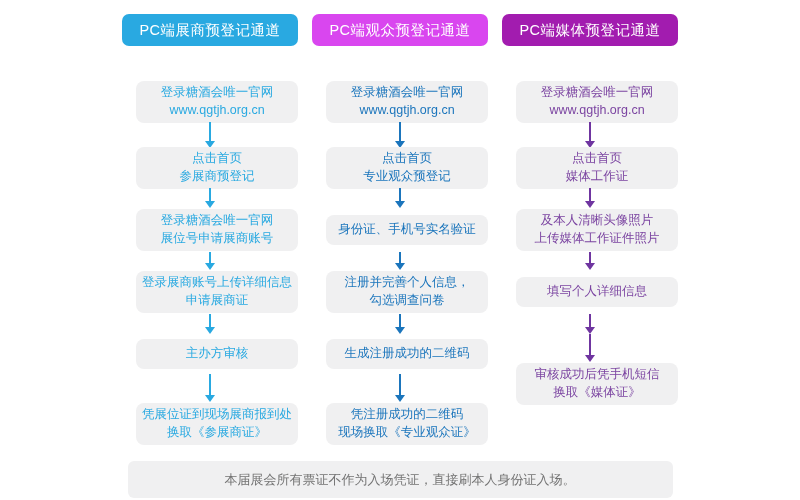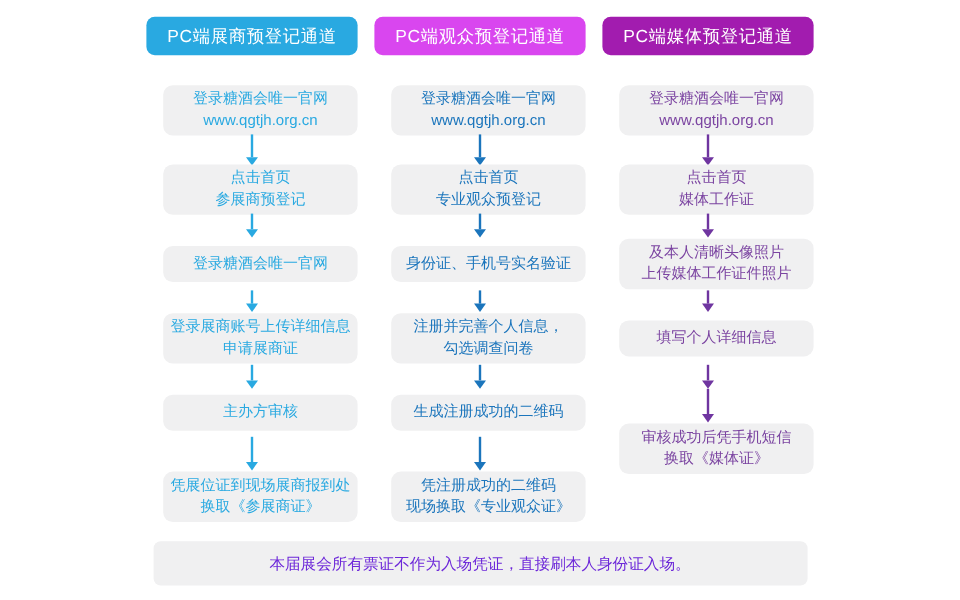--- a/index.html
+++ b/index.html
@@ -10,21 +10,21 @@
     overflow: hidden;
   }
   .wrap { padding-top: 14px; }
   .cols { display: flex; justify-content: center; gap: 14px; }
   .col { width: 176px; display: flex; flex-direction: column; align-items: center; }
 
   .hdr {
     width: 100%; height: 32px; border-radius: 7px;
     color: #fff; font-size: 14.5px; letter-spacing: 0.5px;
     display: flex; align-items: center; justify-content: center;
-    margin-bottom: 26px;
+    margin-bottom: 36px;
   }
   .c-exh .hdr { background: #29A9E1; }
   .c-vis .hdr { background: #d946ef; }
   .c-med .hdr { background: #a21caf; }
 
   .slot { width: 100%; display: flex; align-items: center; justify-content: center; }
   .h40 { height: 40px; }
   .h44 { height: 44px; }
 
   .box {
@@ -49,21 +49,21 @@
   .head {
     display: block; width: 0; height: 0;
     border-left: 5px solid transparent; border-right: 5px solid transparent;
     border-top: 7px solid currentColor;
   }
 
   .note {
     width: 545px; height: 37px; margin: 15px auto 0;
     background: #F0F0F1; border-radius: 6px;
     display: flex; align-items: center; justify-content: center;
-    color: #6d28d9; font-size: 13px;
+    color: #737373; font-size: 13px;
   }
 </style>
 </head>
 <body>
 
 <div class="wrap">
   <div class="cols">
 
     <div class="col c-exh">
       <div class="hdr">PC端展商预登记通道</div>
@@ -83,20 +83,21 @@
           <span class="line">参展商预登记</span>
         </div>
       </div>
       <div class="arrow a20">
           <i class="shaft"></i>
           <i class="head"></i>
         </div>
       <div class="slot h44">
         <div class="box">
           <span class="line">登录糖酒会唯一官网</span>
+          <span class="line">展位号申请展商账号</span>
         </div>
       </div>
       <div class="arrow a18">
           <i class="shaft"></i>
           <i class="head"></i>
         </div>
       <div class="slot h44">
         <div class="box">
           <span class="line">登录展商账号上传详细信息</span>
           <span class="line">申请展商证</span>

